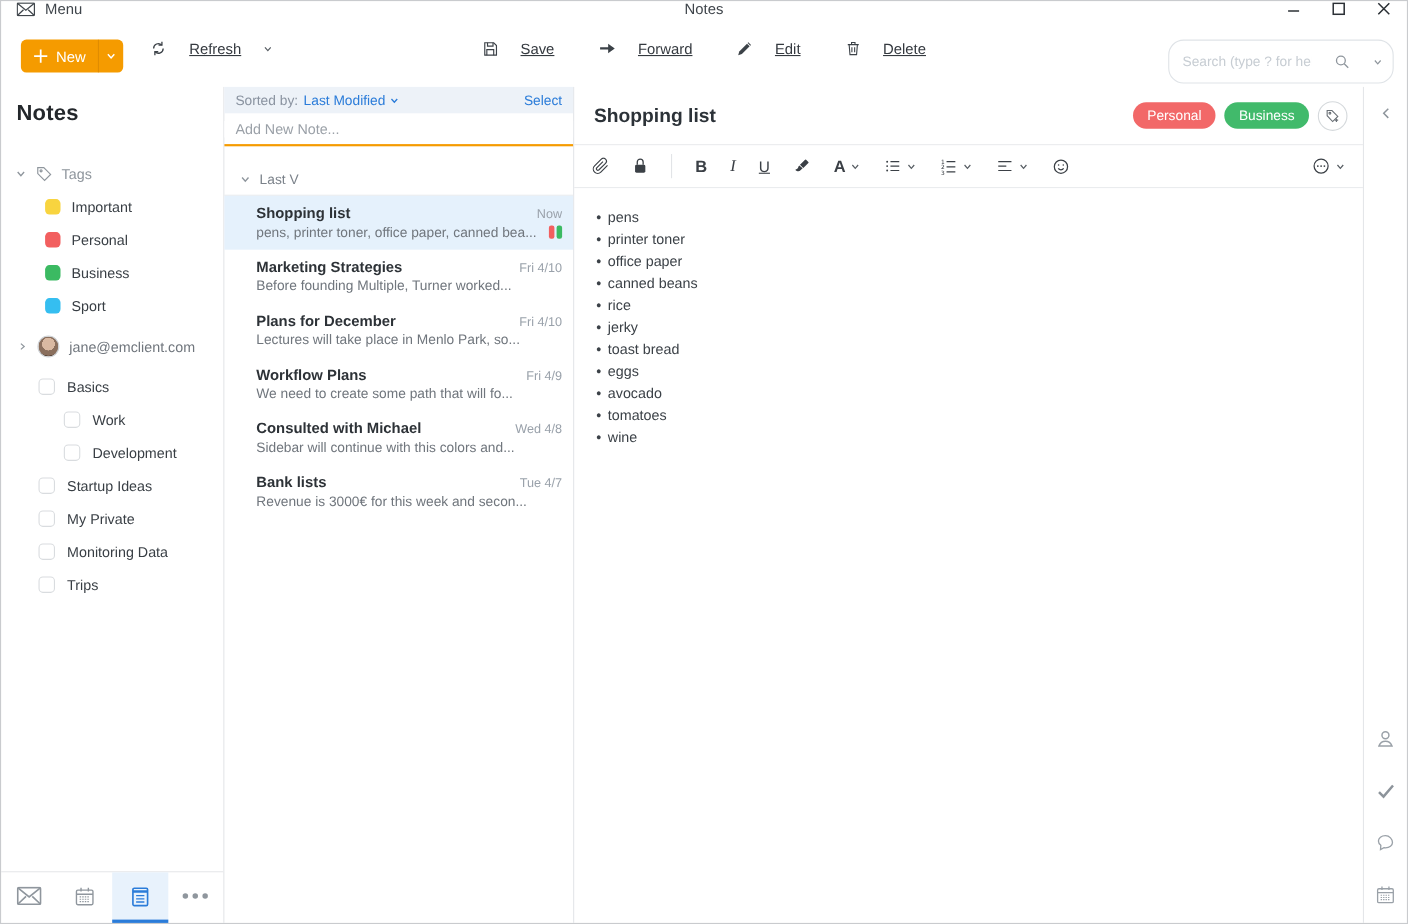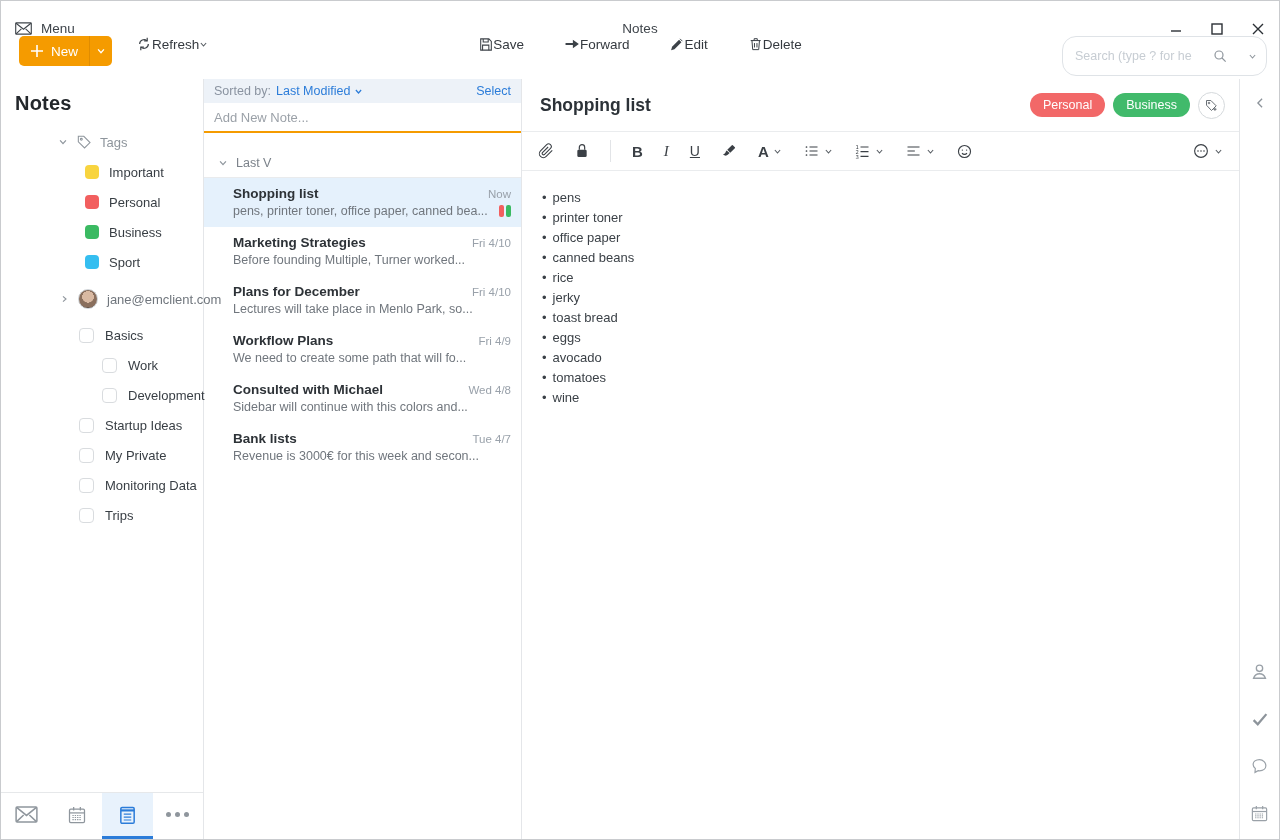--- a/index.html
+++ b/index.html
@@ -5,48 +5,48 @@
   * { margin:0; padding:0; box-sizing:border-box; }
   html,body { width:1280px; height:840px; }
   body { font-family:"Liberation Sans", sans-serif; background:#fff; color:#33383e; overflow:hidden; }
   .window { width:1280px; height:840px; border:1px solid #c9cbce; display:flex; flex-direction:column; background:#fff; }
 
   svg { display:block; }
   .ico { color:#3c4248; }
   .ico-gray { color:#8f969d; }
 
   
-  .titlebar { height:35px; display:flex; align-items:flex-end; padding:0 14px; position:relative; flex:0 0 auto; }
+  .titlebar { height:35px; display:flex; align-items:flex-start; padding:0 14px; position:relative; flex:0 0 auto; }
   .titlebar .menu { display:flex; align-items:center; gap:9px; cursor:pointer; }
   .titlebar .menu-label { font-size:13.5px; color:#3f454b; }
   .titlebar .win-title { position:absolute; left:50%; transform:translateX(-50%); font-size:13.5px; color:#3f454b; }
   .win-controls { margin-left:auto; display:flex; align-items:center; gap:27px; }
   .win-controls .wc { width:14px; height:14px; display:flex; align-items:center; justify-content:center; color:#2b3035; cursor:pointer; }
 
   
   .toolbar { height:43px; display:flex; align-items:flex-start; padding:0 12px 0 18px; position:relative; flex:0 0 auto; }
   .btn-new { display:flex; align-items:stretch; height:30px; background:#f59b00; border-radius:5px; overflow:hidden; cursor:pointer; }
   .btn-new .main { display:flex; align-items:center; gap:7px; padding:0 11px; color:#fff; font-size:13.5px; }
   .btn-new .split { width:1px; background:#e08c00; }
   .btn-new .arrow { display:flex; align-items:center; padding:0 6px; color:#fff; }
-  .tb-item { display:flex; align-items:center; gap:0; font-size:13.5px; color:#34393f; cursor:pointer; }
+  .tb-item { display:flex; align-items:center; gap:20px; font-size:13.5px; color:#34393f; cursor:pointer;text-decoration:underline; }
   .tb-refresh { margin-left:24px; }
   .tb-center { position:absolute; left:50%; transform:translateX(-50%); display:flex; align-items:center; gap:40px; }
   .chev { color:#585e64; }
   .search-box { margin-left:auto; width:205px; height:40px; border:1px solid #dfe3e7; border-radius:14px; display:flex; align-items:center; padding:0 9px 0 12px; gap:20px; }
   .search-box input { border:none; outline:none; flex:1; font-size:12.5px; color:#6a7076; font-family:inherit; background:transparent; min-width:0; }
   .search-box input::placeholder { color:#c7cdd3; }
 
   
   .main { flex:1; display:flex; min-height:0; }
 
   
   .sidebar { width:203px; border-right:1px solid #e4e6e9; display:flex; flex-direction:column; padding-top:13px; }
   .sidebar h1 { font-size:20px; font-weight:700; color:#23272b; padding-left:14px; letter-spacing:.2px; }
-  .tree { margin-top:12px; font-size:13px;padding-left:44px; }
+  .tree { margin-top:28px; font-size:13px; }
   .trow { height:30px; display:flex; align-items:center; cursor:pointer; }
   .trow .lbl { color:#383e44; }
   .row-tags { padding-left:13px; gap:8px; }
   .row-tags .lbl { color:#8e959c; }
   .tag-item { padding-left:40px; gap:10px; }
   .swatch { width:14px; height:14px; border-radius:4px; flex:0 0 auto; }
   .row-account { padding-left:15px; gap:9px; margin-top:7px; }
   .row-account .lbl { color:#70767d; }
   .avatar { width:20px; height:20px; border-radius:50%; background:radial-gradient(circle at 50% 38%, #d9b9a2 0 40%, #8a6f5d 41% 72%, #5f4a3d 73%); border:1px solid #cfd3d7; flex:0 0 auto; }
   .folders { margin-top:6px; }

